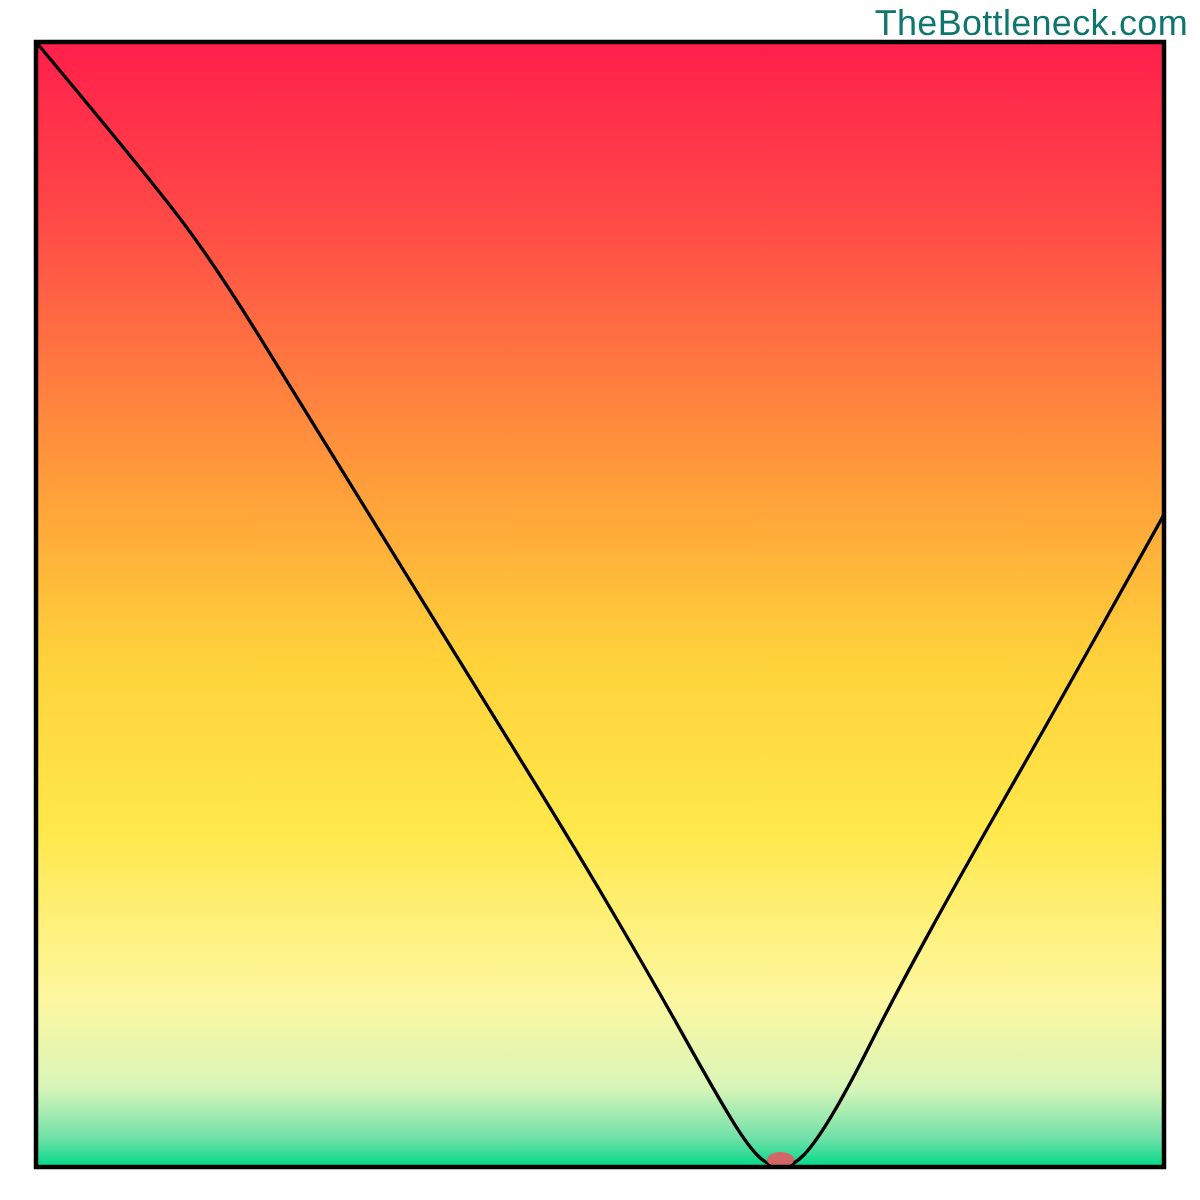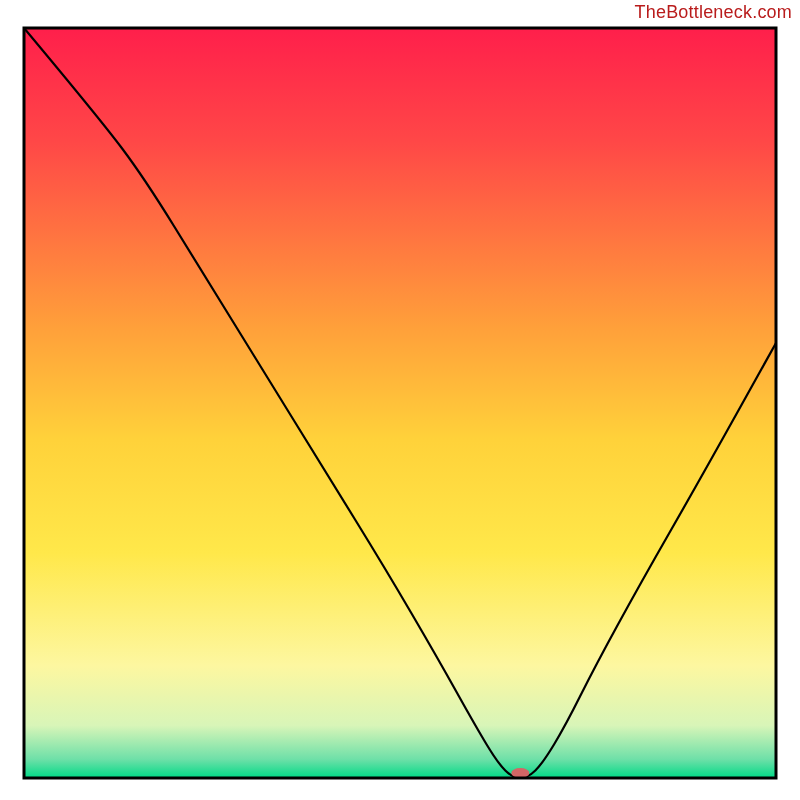--- a/index.html
+++ b/index.html
@@ -12,22 +12,22 @@
   }
   .wrap {
     position: relative;
     width: 800px;
     height: 800px;
   }
   .watermark {
     position: absolute;
     top: 2px;
     right: 8px;
-    color: #b91c1c;
-    font-size: 18px;
+    color: #0f766e;
+    font-size: 24px;
     font-weight: 500;
     letter-spacing: 0.2px;
     user-select: none;
   }
   svg {
     display: block;
   }
 </style>
 </head>
 <body>

